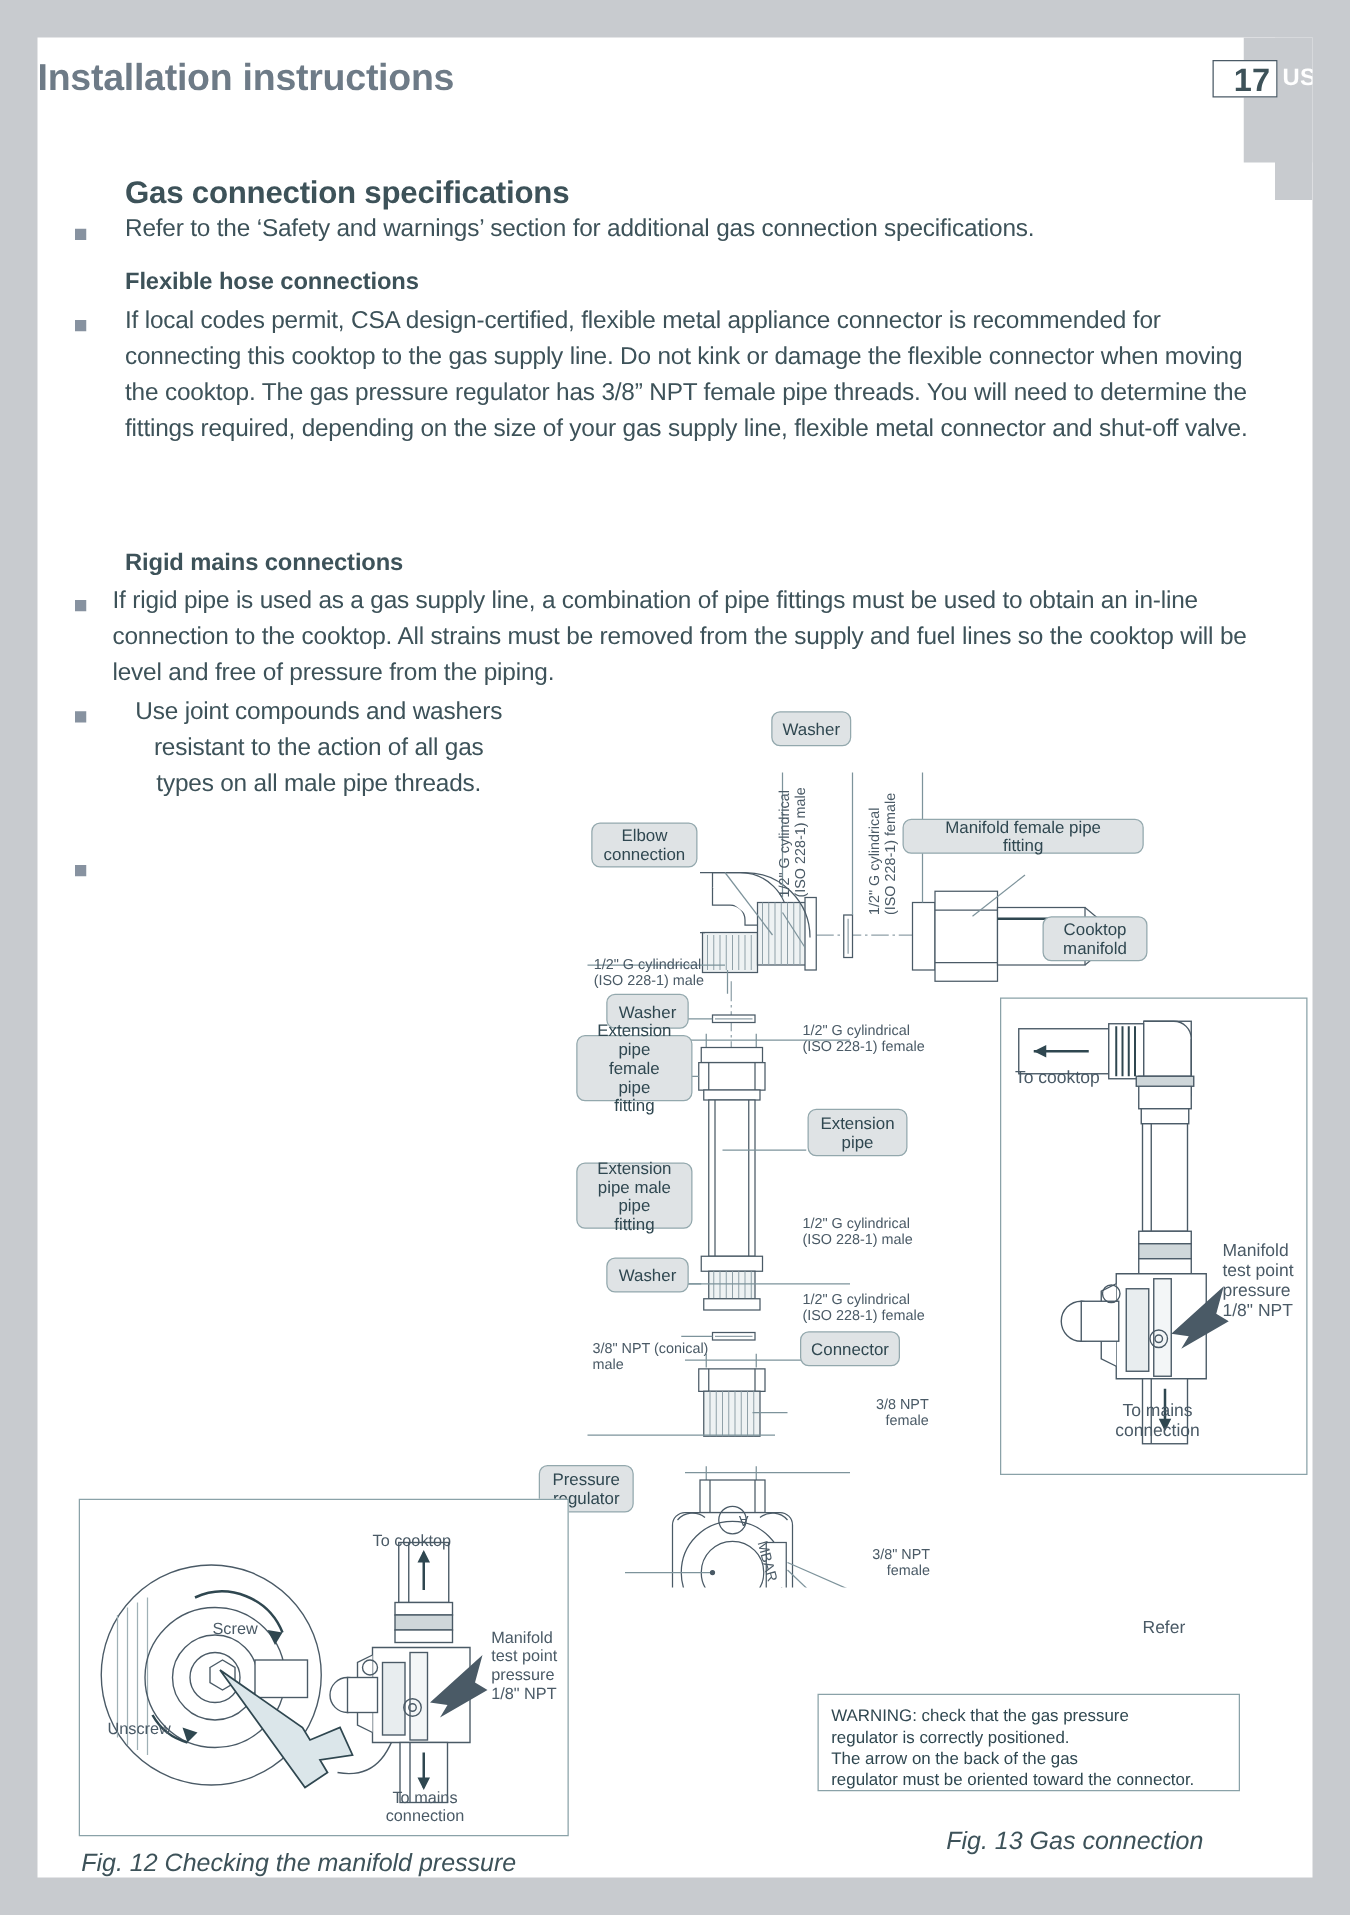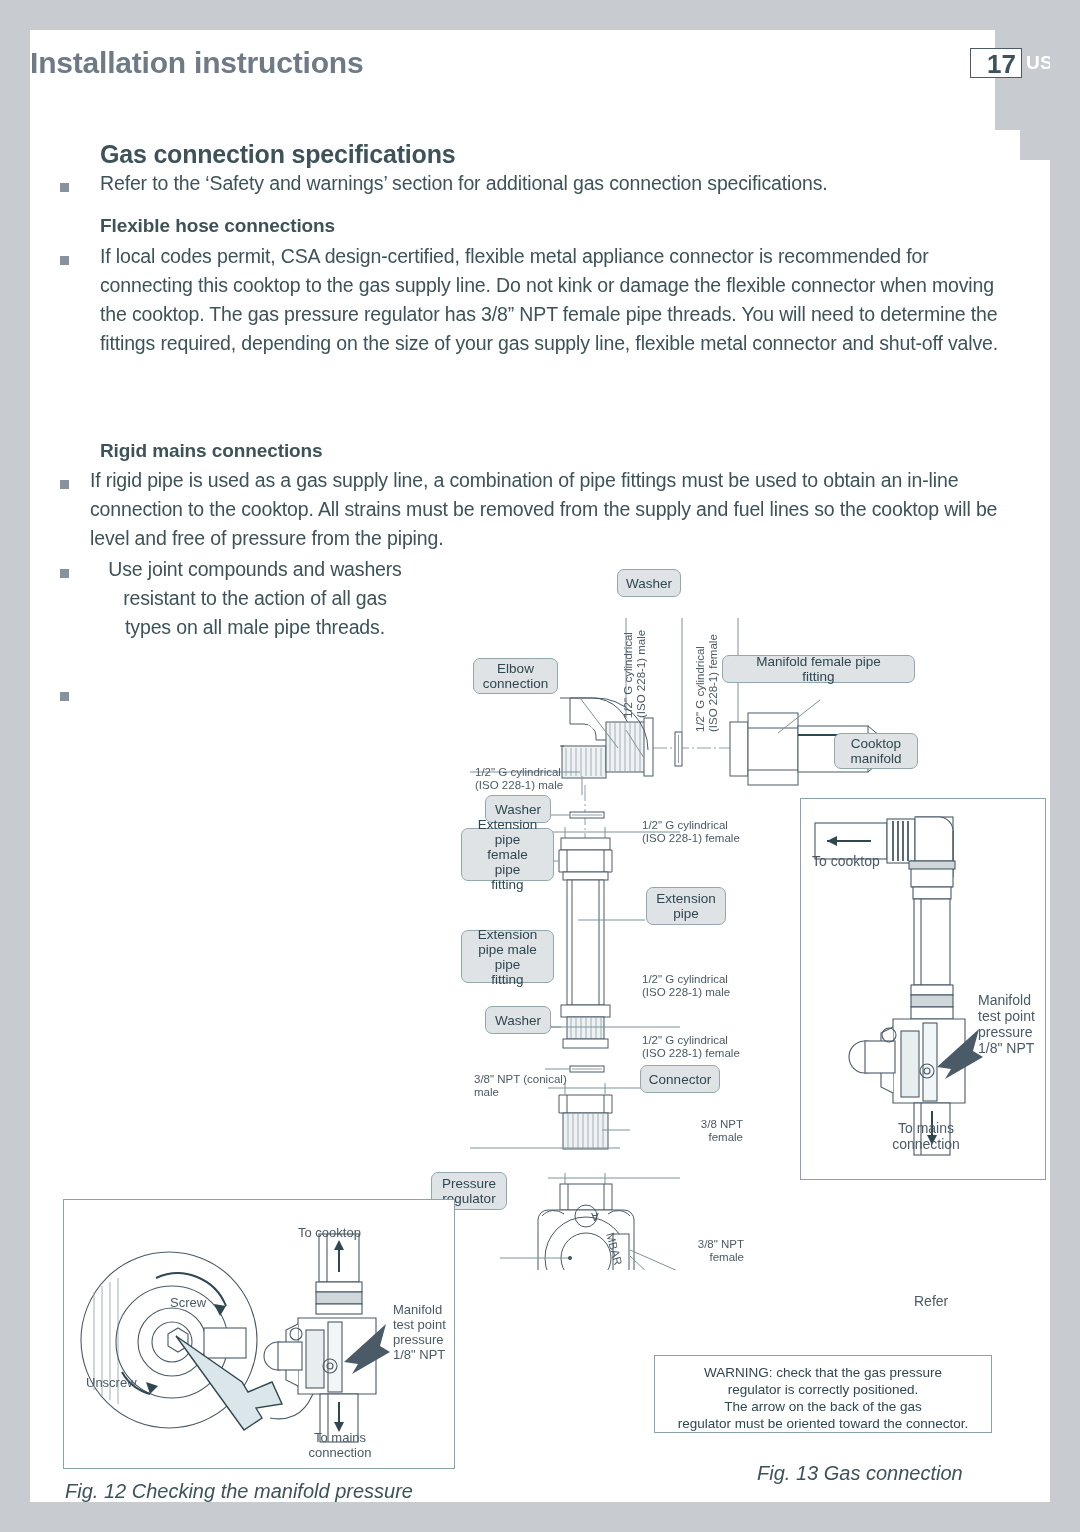--- a/index.html
+++ b/index.html
@@ -430,21 +430,21 @@
     </svg>
   </div>
   <div class="cal" style="left:782px;top:825px;font-size:14px;">To cooktop</div>
   <div class="cal" style="left:948px;top:962px;font-size:14px;line-height:16px;">Manifold
 test point
 pressure
 1/8" NPT</div>
   <div class="cal" style="left:851px;top:1090px;font-size:14px;line-height:16px;text-align:center;width:90px;">To mains
 connection</div>
 
-  <div class="warnbox" style="left:624px;top:1325px;width:338px;height:78px;text-align:center;">WARNING: check that the gas pressure
+  <div class="warnbox" style="left:624px;top:1325px;width:338px;height:78px;">WARNING: check that the gas pressure
 regulator is correctly positioned.
 The arrow on the back of the gas
 regulator must be oriented toward the connector.</div>
 
   <div class="figcap" style="left:727px;top:1432px;">Fig. 13 Gas connection</div>
 
   <div class="figbox" style="left:33px;top:1169px;width:392px;height:270px;">
     <svg width="390" height="268" viewBox="0 0 390 268">
       <g stroke="#4a5a66" fill="none" stroke-width="1.1">
 

